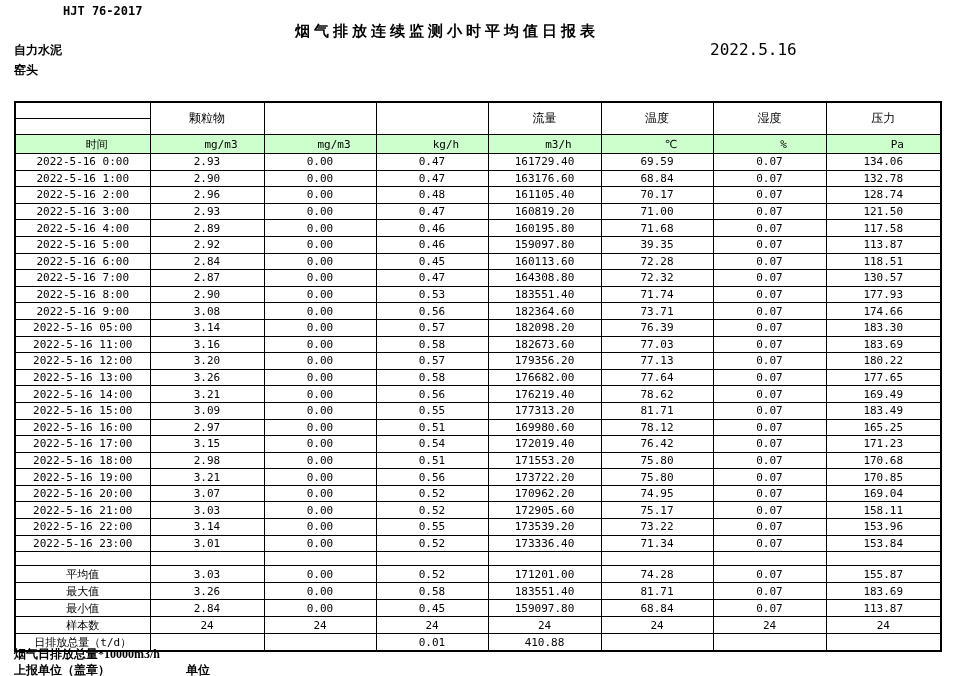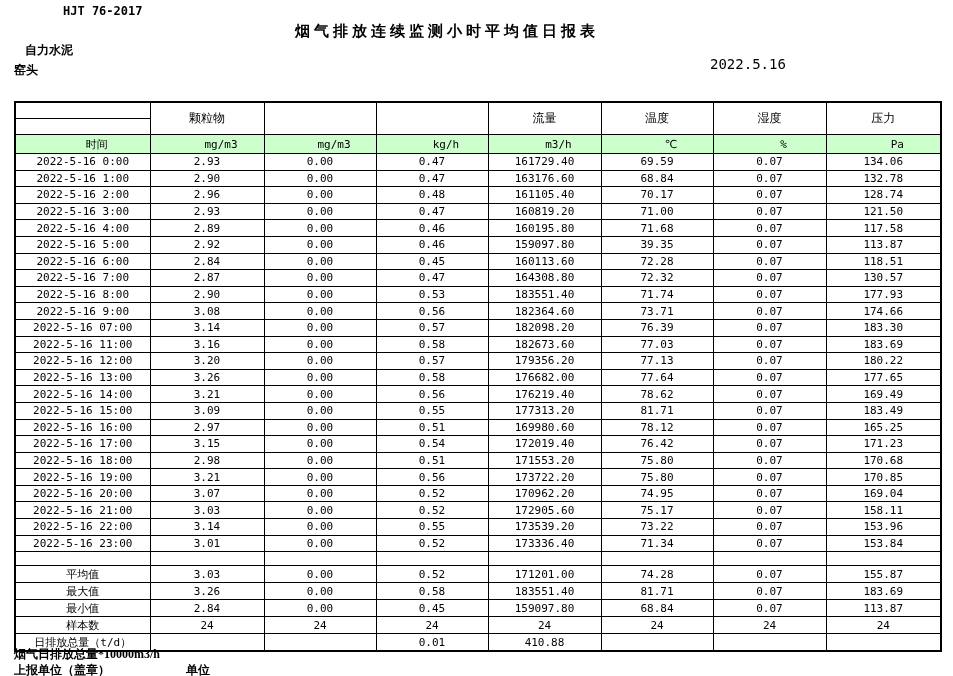--- a/index.html
+++ b/index.html
@@ -12,24 +12,24 @@
   }
   .doc-code{
     position:absolute;left:27px;top:4px;
     font-family:"DejaVu Sans Mono","DejaVu Sans",sans-serif;
     font-weight:bold;font-size:12px;padding-left:36px;
   }
   .report-title{
     position:absolute;left:0;top:22px;width:894px;
     text-align:center;font-weight:bold;font-size:15px;letter-spacing:4px;
   }
-  .company{position:absolute;left:14px;top:42px;font-weight:bold;font-size:12px;margin-left:11px;}
+  .company{position:absolute;left:14px;top:42px;font-weight:bold;font-size:12px;}
   .location{position:absolute;left:14px;top:62px;font-weight:bold;font-size:12px;}
   .report-date{
-    position:absolute;left:710px;top:56px;font-size:14px;
+    position:absolute;left:710px;top:40px;font-size:16px;
     font-family:"DejaVu Sans Mono","DejaVu Sans",sans-serif;
   }
   .table-wrap{position:absolute;left:14px;top:88px;margin-top:13px;}
   table{
     border-collapse:collapse;table-layout:fixed;
     font-family:"DejaVu Sans Mono","DejaVu Sans",sans-serif;
     font-size:11px;
   }
   td{
     border:1px solid #000;
@@ -192,21 +192,21 @@
           <td>2022-5-16 9:00</td>
           <td>3.08</td>
           <td>0.00</td>
           <td>0.56</td>
           <td>182364.60</td>
           <td>73.71</td>
           <td>0.07</td>
           <td>174.66</td>
         </tr>
         <tr class="data-row">
-          <td>2022-5-16 07:00</td>
+          <td>2022-5-16 05:00</td>
           <td>3.14</td>
           <td>0.00</td>
           <td>0.57</td>
           <td>182098.20</td>
           <td>76.39</td>
           <td>0.07</td>
           <td>183.30</td>
         </tr>
         <tr class="data-row">
           <td>2022-5-16 11:00</td>

